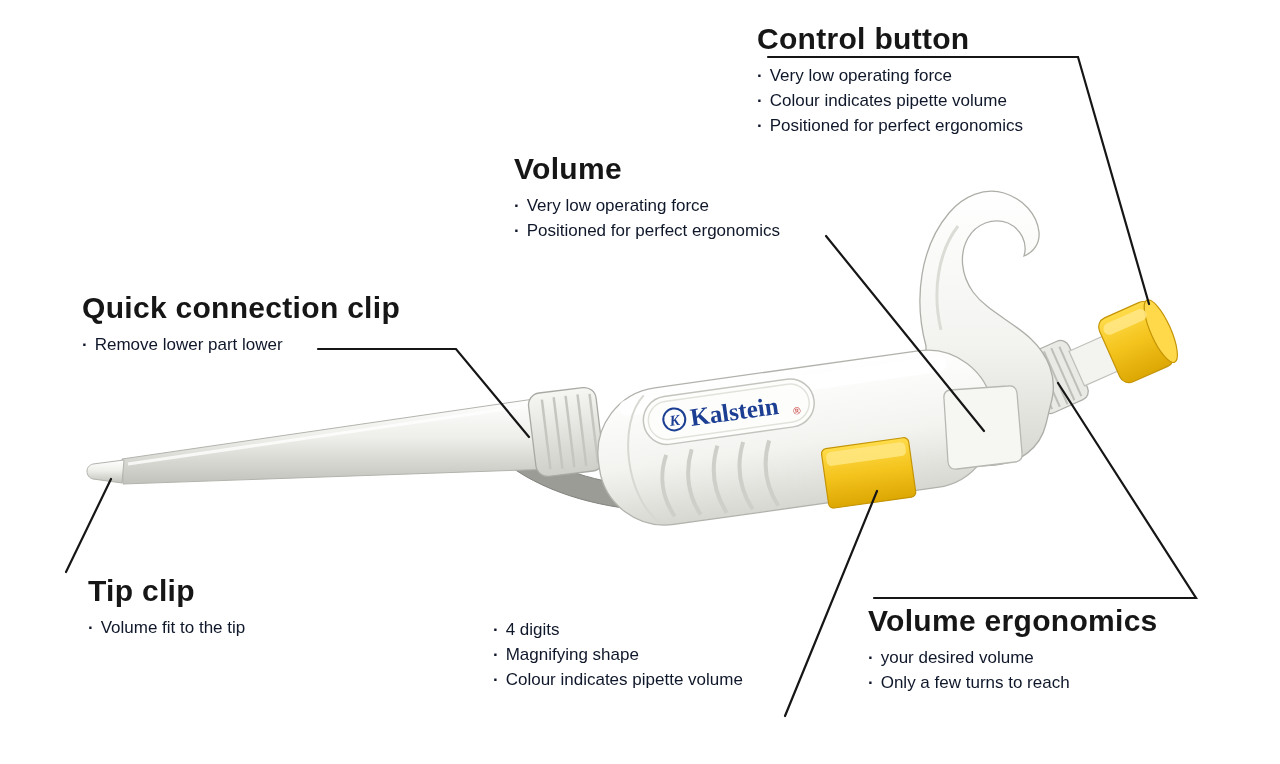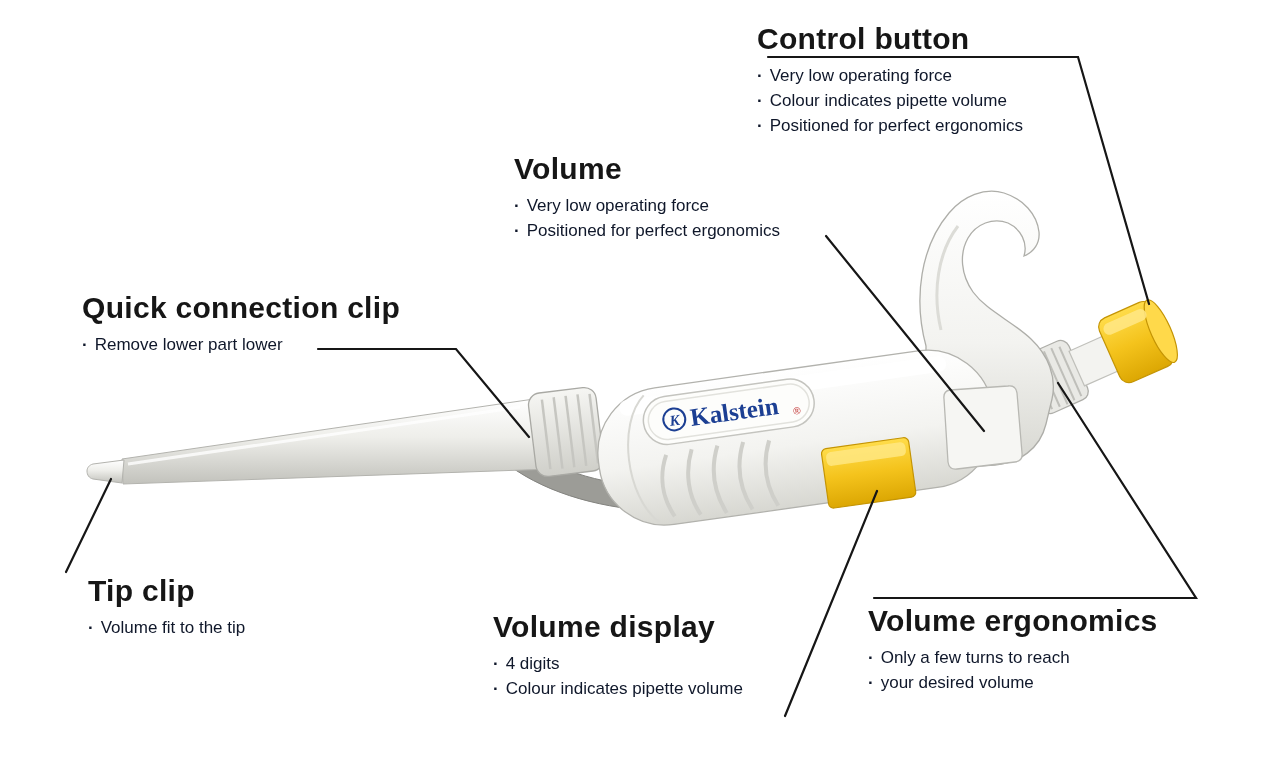--- a/index.html
+++ b/index.html
@@ -171,28 +171,28 @@
   </div>
 
   <div class="label" style="left:88px; top:574px;">
     <h2>Tip clip</h2>
     <ul>
       <li>Volume fit to the tip</li>
     </ul>
   </div>
 
   <div class="label" style="left:493px; top:610px;">
-    <h2>Volume display</h2>
     <ul>
       <li>4 digits</li>
+      <li>Magnifying shape</li>
       <li>Colour indicates pipette volume</li>
     </ul>
   </div>
 
   <div class="label" style="left:868px; top:604px;">
     <h2>Volume ergonomics</h2>
     <ul>
+      <li>your desired volume</li>
       <li>Only a few turns to reach</li>
-      <li>your desired volume</li>
     </ul>
   </div>
 
 </div>
 
 </body></html>

